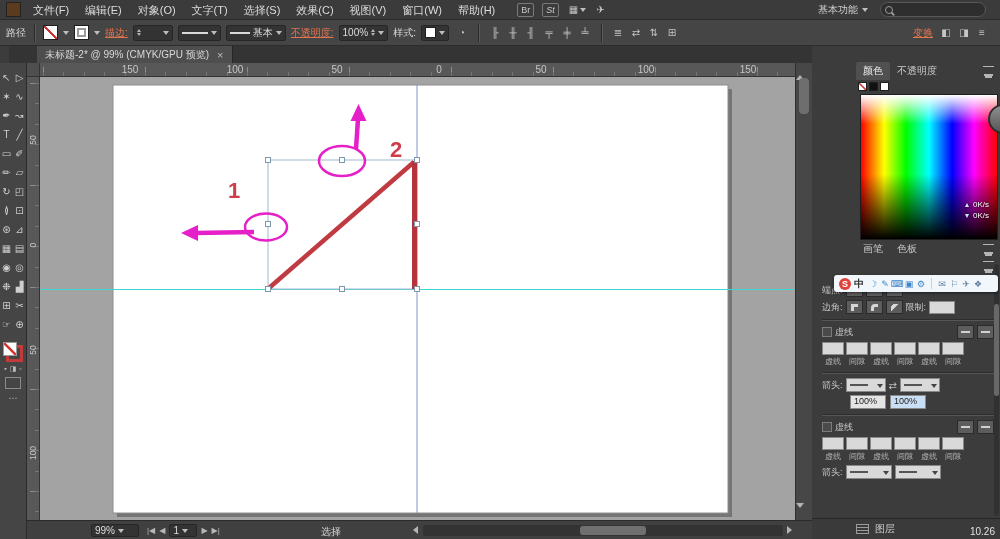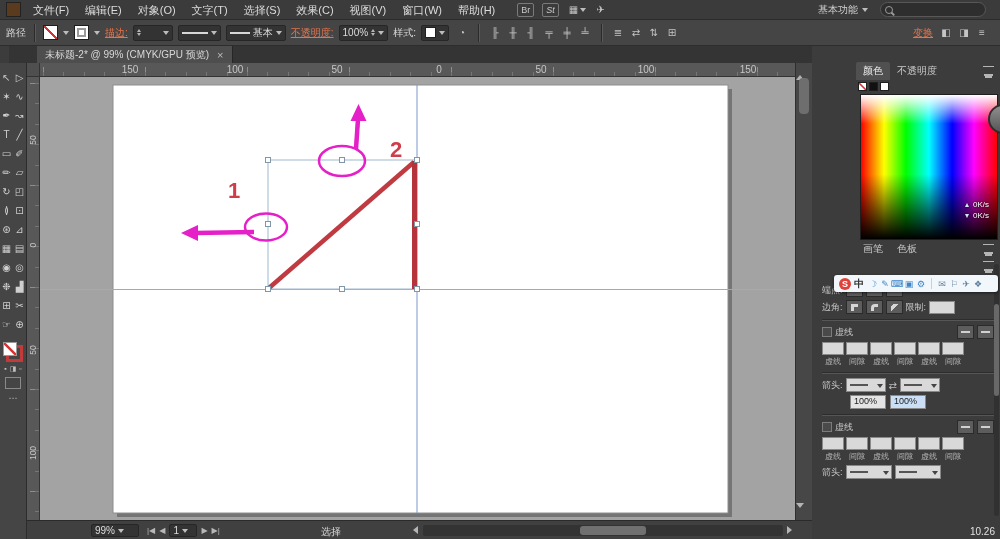--- a/index.html
+++ b/index.html
@@ -577,16 +577,20 @@
             <span class="mini-line"></span>
             <span class="car car-dark"></span>
           </span>
       </div>
     </div>
 
     <div id="pscroll">
       <div id="pthumb"></div>
     </div>
 
+    <div id="layersRow">
+      <span class="layers-ico"></span>
+      <span>图层</span>
+    </div>
   </div>
 
   <div id="corner-clock">10.26</div>
 </div>
 
 </body></html>

